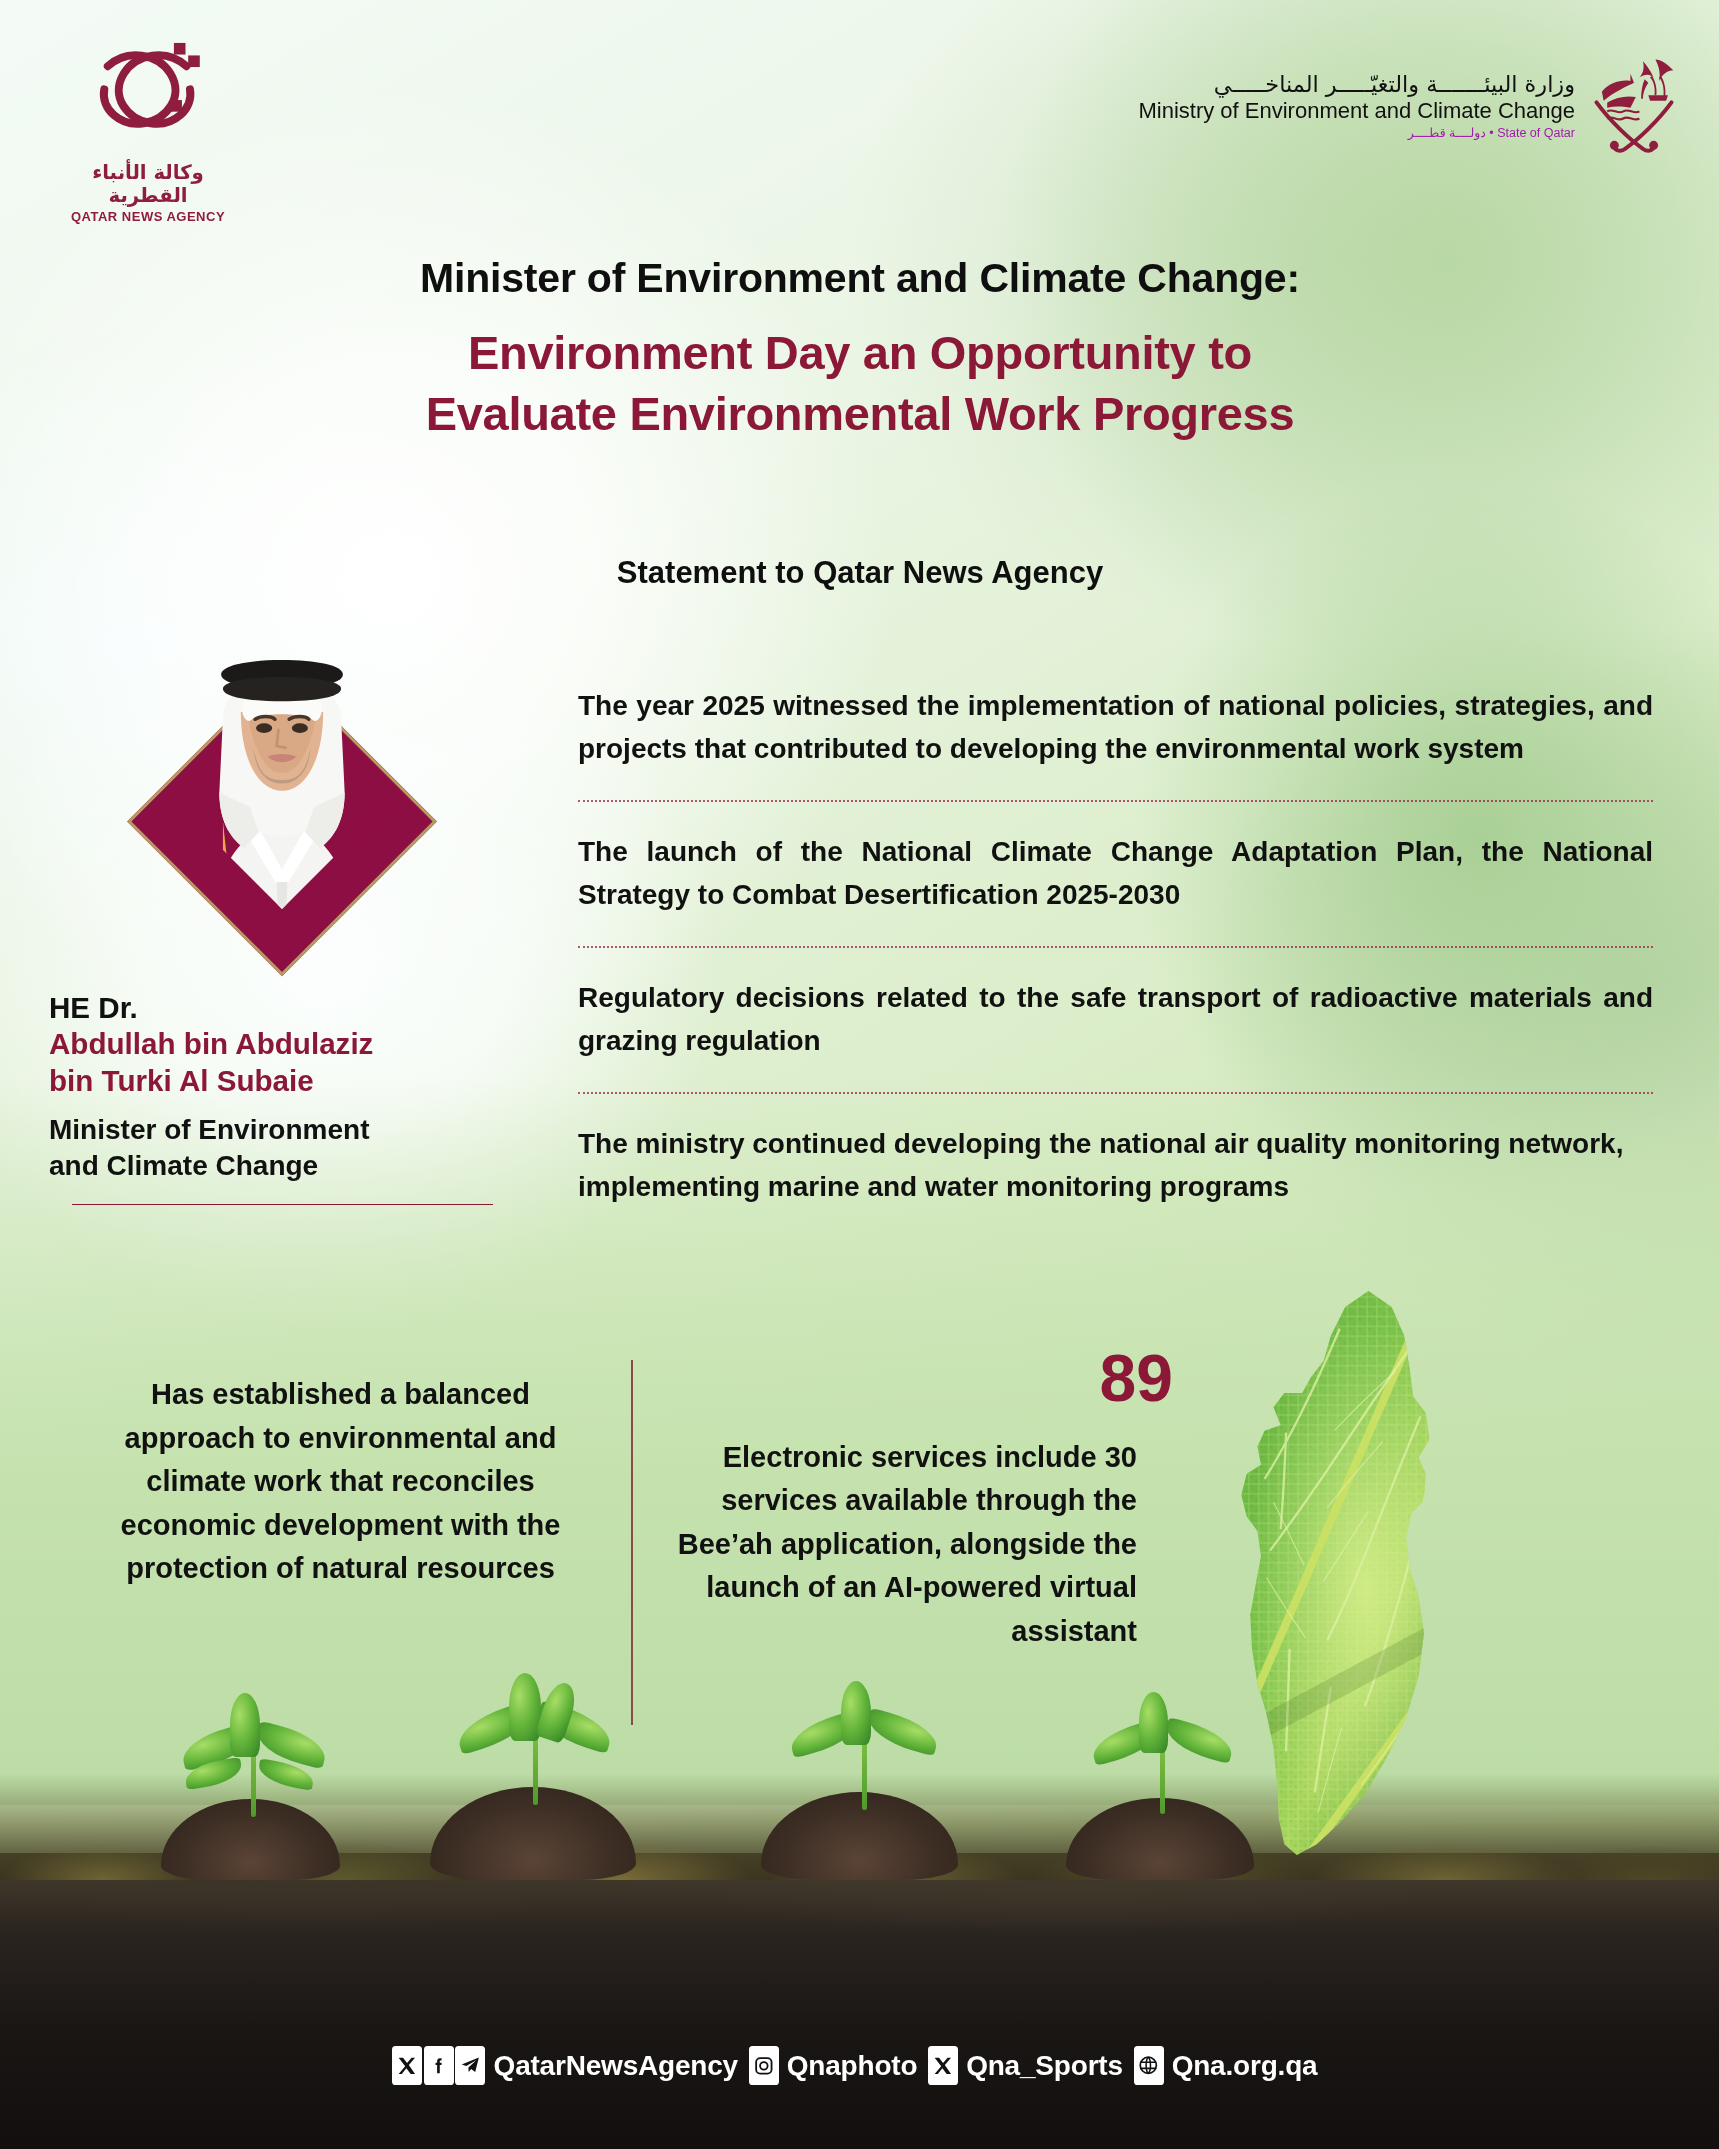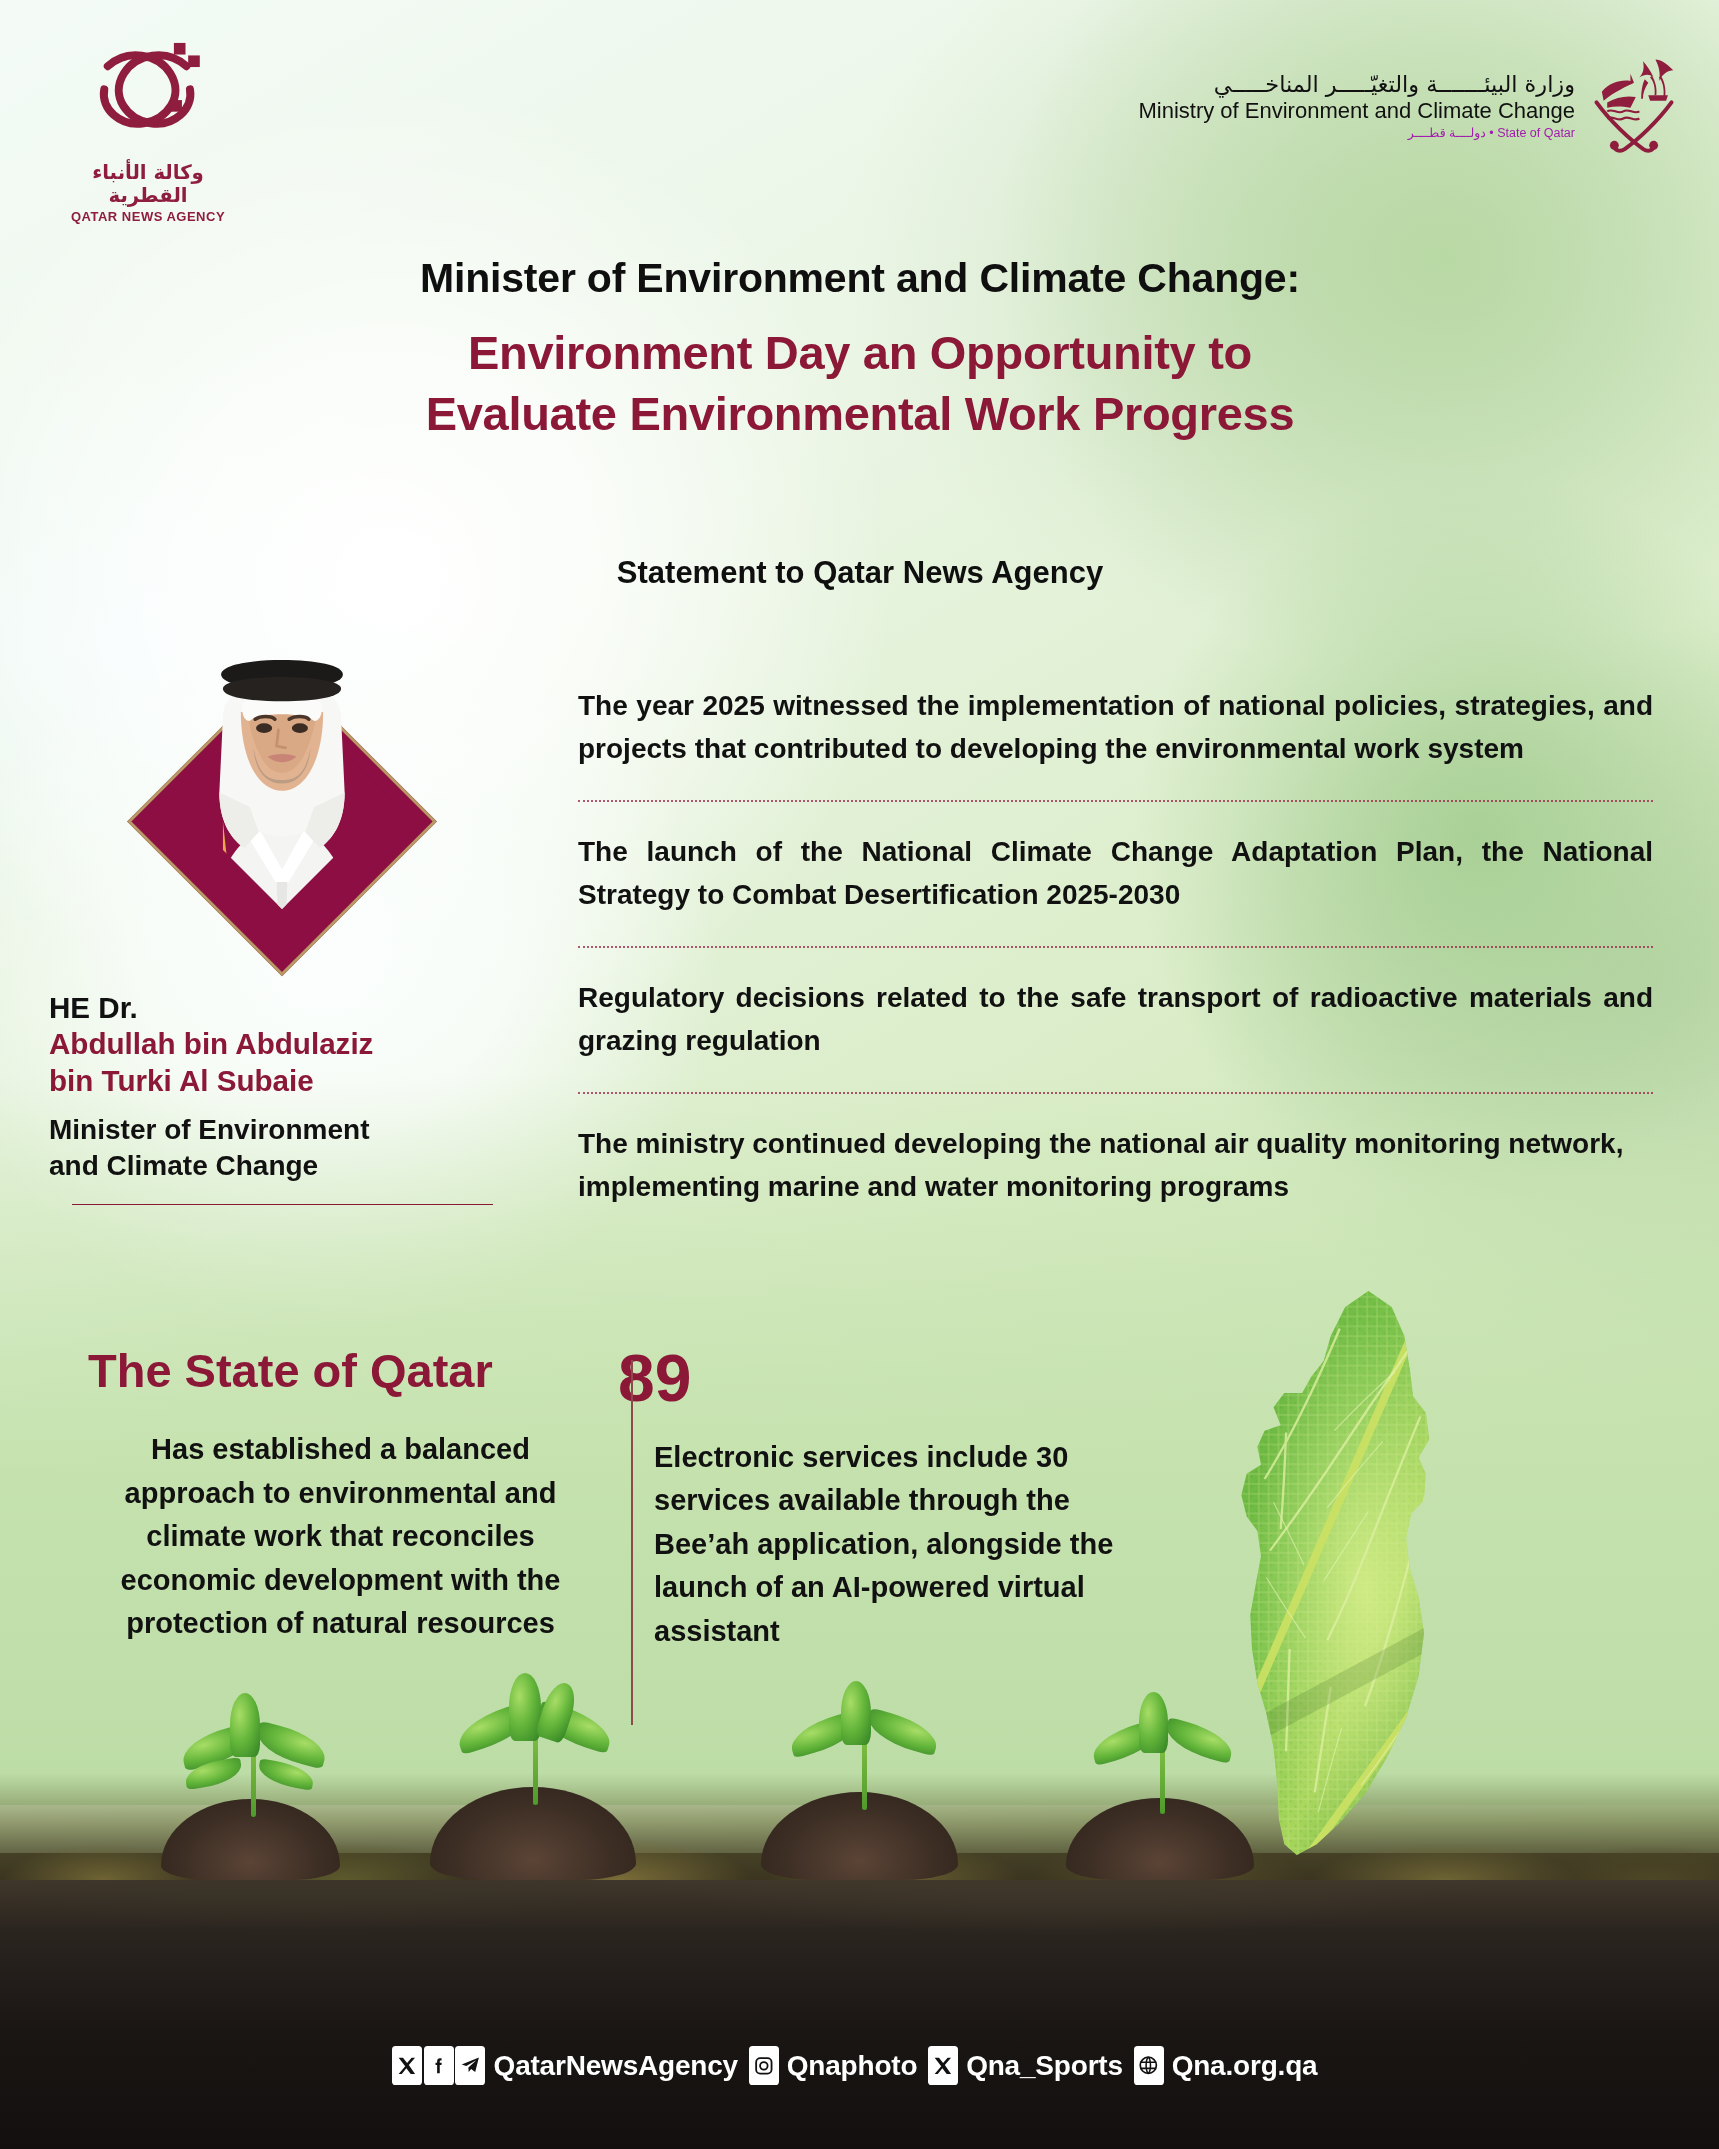--- a/index.html
+++ b/index.html
@@ -113,21 +113,21 @@
 
   
   .bullets { position:absolute; left:578px; top:685px; width:1075px; z-index:6; }
   .b-item { font-size:28px; color:#111; font-weight:600; line-height:1.52; text-align:justify; text-justify:inter-word; }
   .b-item.nojust { text-align:left; }
   .b-sep { height:0; border-top:2.2px dotted #9b2146; opacity:.75; margin:30px 0 29px; }
 
   
   .stats { position:absolute; left:63px; top:1343px; width:1146px; z-index:6; display:flex; }
   .stat-left { width:555px; text-align:center; }
-  .stat-right { width:555px; text-align:left; padding-top:1.8px; }
+  .stat-right { width:555px; text-align:right; padding-top:1.8px; }
   .s-head { font-size:47px; font-weight:800; color:#8c1838; text-align:left; padding-left:25px; }
   .s-num  { font-size:66px; font-weight:800; color:#8c1838; line-height:1; }
   .s-body { font-size:29px; font-weight:600; color:#111; line-height:1.50; margin-top:30px; padding:0 32px; }
   .s-body2 { font-size:29px; font-weight:600; color:#111; line-height:1.50; margin-top:25px; padding:0 36px; }
   .v-div { position:absolute; left:631px; top:1360px; width:0; height:365px; border-left:2.2px solid #8c4a4a; z-index:6; }
 
   
   .qmap { position:absolute; left:1234px; top:1282px; width:251px; height:591px; z-index:5; }
 
   
@@ -365,21 +365,20 @@
   <div class="b-sep"></div>
   <div class="b-item">The launch of the National Climate Change Adaptation Plan, the National Strategy to Combat Desertification 2025-2030</div>
   <div class="b-sep"></div>
   <div class="b-item">Regulatory decisions related to the safe transport of radioactive materials and grazing regulation</div>
   <div class="b-sep"></div>
   <div class="b-item nojust">The ministry continued developing the national air quality monitoring network, implementing marine and water monitoring programs</div>
 </div>
 
 <div class="stats">
   <div class="stat-left">
-    <div class="s-head">The State of Qatar</div>
     <div class="s-body">Has established a balanced approach to environmental and climate work that reconciles economic development with the protection of natural resources</div>
   </div>
   <div class="stat-right">
     <div class="s-num">89</div>
     <div class="s-body2">Electronic services include 30 services available through the Bee’ah application, alongside the launch of an AI-powered virtual assistant</div>
   </div>
 </div>
 <div class="v-div"></div>
 
 <div class="footer">

